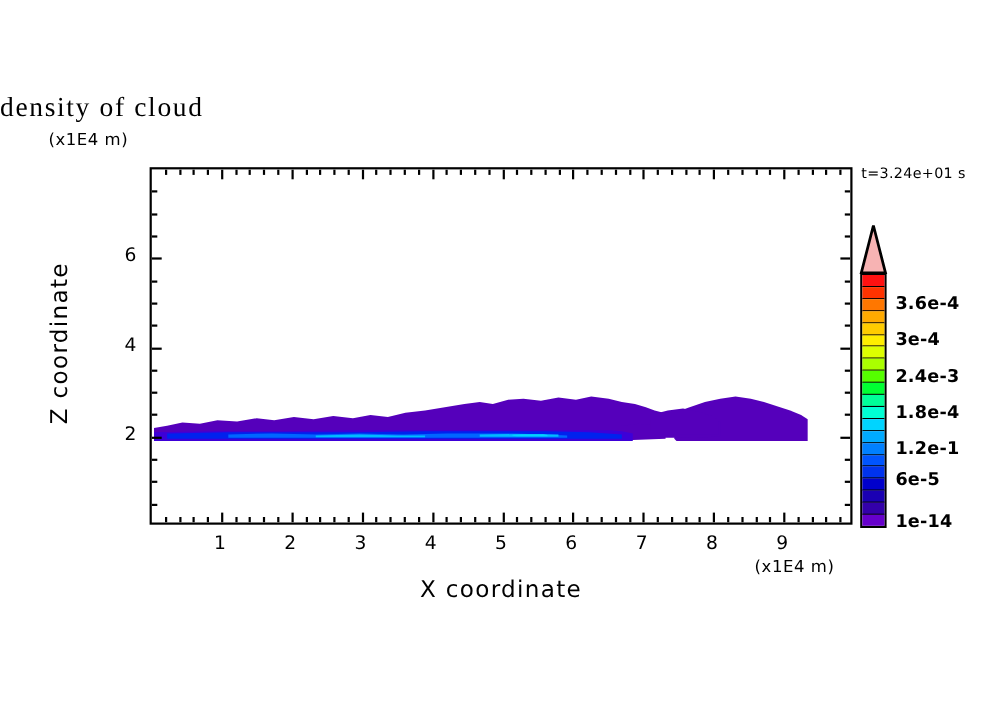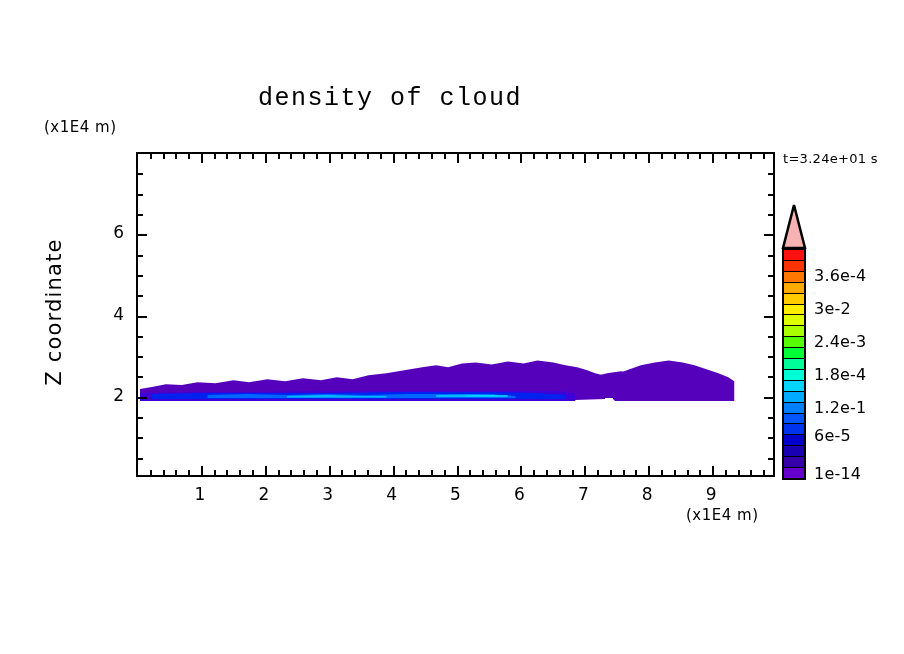--- a/index.html
+++ b/index.html
@@ -23,22 +23,22 @@
     height: 654px;
     background: #ffffff;
   }
 
   
   .plot-title {
     position: absolute;
     left: 0;
     top: 84px;
     width: 780px;
-    text-align: center;
-    font-family: Liberation Mono, monospace;
+    text-align: left;
+    font-family: Liberation Serif, serif;
     font-size: 25px;
     letter-spacing: 1.5px;
     color: #000;
     white-space: nowrap;
   }
 
   
   .units-top-left {
     position: absolute;
     left: 44px;
@@ -175,21 +175,21 @@
     flex: 1 1 0;
     border-bottom: 1px solid #000000;
     box-sizing: border-box;
   }
   .cb-band:first-child { border-bottom: none; }
 
   .cb-label {
     position: absolute;
     left: 814px;
     font-size: 16px;
-    font-weight: normal;
+    font-weight: bold;
     letter-spacing: 0.2px;
     margin-top: -10px;
     white-space: nowrap;
   }
 
   
   .cloud-svg {
     position: absolute;
     left: 0;
     top: 0;
@@ -423,22 +423,23 @@
     <div class="xtick-label" style="left: 327.7px;">3</div>
     <div class="xtick-label" style="left: 391.6px;">4</div>
     <div class="xtick-label" style="left: 455.5px;">5</div>
     <div class="xtick-label" style="left: 519.4px;">6</div>
     <div class="xtick-label" style="left: 583.3px;">7</div>
     <div class="xtick-label" style="left: 647.2px;">8</div>
     <div class="xtick-label" style="left: 711.1px;">9</div>
     <div class="ytick-label" style="top: 395.75px;">2</div>
     <div class="ytick-label" style="top: 314.5px;">4</div>
     <div class="ytick-label" style="top: 233.25px;">6</div>
+    <div class="xaxis-title">X coordinate</div>
     <div class="yaxis-title">Z coordinate</div>
     <div class="units-bottom-right">(x1E4 m)</div>
     <div class="cb-label" style="top: 474.476px;">1e-14</div>
     <div class="cb-label" style="top: 436px;">6e-5</div>
     <div class="cb-label" style="top: 408.19px;">1.2e-1</div>
     <div class="cb-label" style="top: 375.048px;">1.8e-4</div>
     <div class="cb-label" style="top: 341.905px;">2.4e-3</div>
-    <div class="cb-label" style="top: 308.762px;">3e-2</div>
+    <div class="cb-label" style="top: 308.762px;">3e-4</div>
     <div class="cb-label" style="top: 275.619px;">3.6e-4</div>
   </div>
 
 </body></html>

